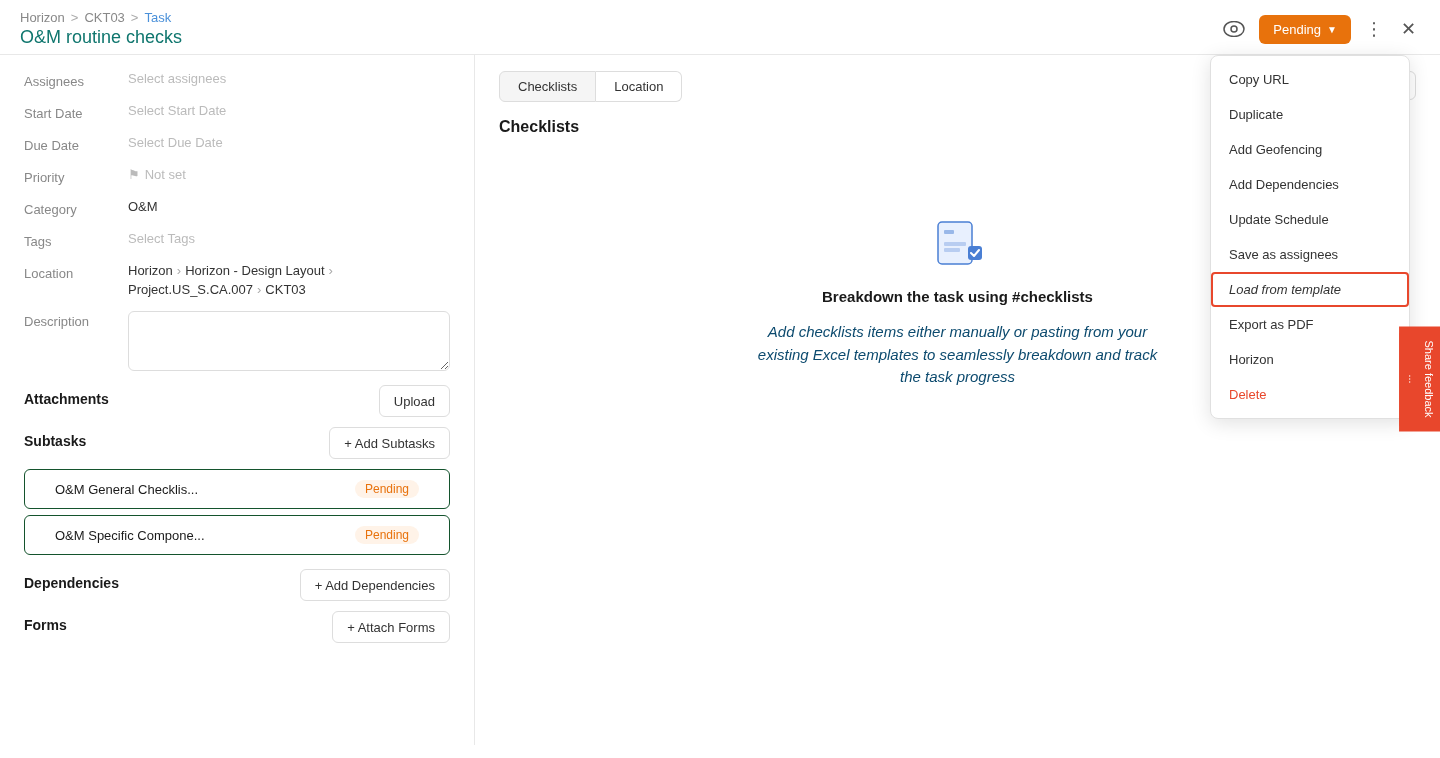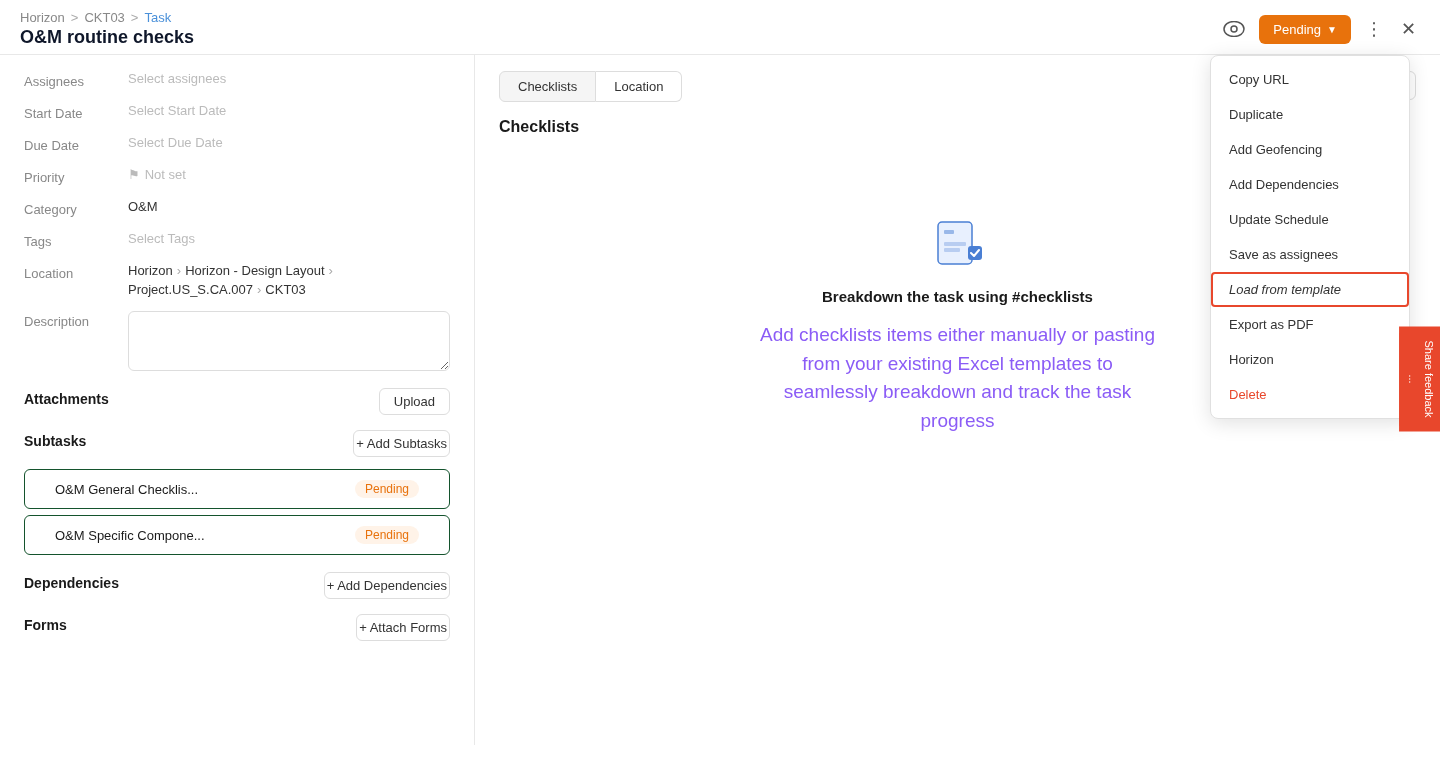--- a/index.html
+++ b/index.html
@@ -11,21 +11,21 @@
       padding: 10px 20px 6px 20px;
       border-bottom: 1px solid #e8e8e8;
     }
     .breadcrumb {
       display: flex; align-items: center; gap: 6px;
       font-size: 13px; color: #888;
     }
     .breadcrumb span.link { color: #888; cursor: pointer; }
     .breadcrumb span.link.active { color: #4a90d9; }
     .breadcrumb .sep { color: #aaa; }
-    .page-title { font-size: 18px; font-weight: 700; color: #0f172a; margin-top: 2px; }
+    .page-title { font-size: 18px; font-weight: 400; color: #0f766e; margin-top: 2px; }
     .header-left { display: flex; flex-direction: column; }
     .header-right { display: flex; align-items: center; gap: 10px; }
 
     
     .pending-btn {
       display: flex; align-items: center; gap: 6px;
       background: #e8720c; color: #fff;
       border: none; border-radius: 6px;
       padding: 7px 14px; font-size: 13px; font-weight: 500;
       cursor: pointer;
@@ -78,33 +78,33 @@
       padding: 8px 10px; font-size: 13px; color: #333;
       resize: vertical; outline: none;
       background: #fff;
     }
 
     .section-title {
       font-weight: 600; font-size: 14px; color: #1a1a1a;
       margin-bottom: 10px; margin-top: 6px;
     }
     .section-header {
-      display: flex; align-items: center; justify-content: space-between;
+      display: flex; justify-content: space-between;
       margin-bottom: 10px;
     }
 
     .upload-btn {
       border: 1px solid #ddd; background: #fff;
       border-radius: 6px; padding: 5px 14px;
       font-size: 13px; cursor: pointer; color: #333;
     }
     .add-btn {
       display: flex; align-items: center; gap: 5px;
       border: 1px solid #ddd; background: #fff;
-      border-radius: 6px; padding: 5px 2px;
+      border-radius: 6px; padding: 5px 14px;
       font-size: 13px; cursor: pointer; color: #333;
     }
 
     
     .subtask-item {
       display: flex; align-items: center; justify-content: space-between;
       border: 1px solid #14532d; border-radius: 6px;
       padding: 10px 30px; margin-bottom: 6px;
       font-size: 13px;
     }
@@ -145,21 +145,21 @@
       text-align: center;
     }
     .empty-icon {
       width: 56px; height: 56px; margin-bottom: 16px;
     }
     .empty-title {
       font-size: 15px; font-weight: 600; color: #1a1a1a;
       margin-bottom: 16px;
     }
     .empty-desc {
-      font-size: 19px; color: #8b5cf6; max-width: 400px; line-height: 1.5;
+      font-size: 15px; color: #0c4a6e; max-width: 400px; line-height: 1.5; font-style: italic;
     }
 
     
     .add-checklist-btn {
       position: absolute; top: 16px; right: 24px;
       border: 1px solid #ddd; background: #fff;
       border-radius: 6px; padding: 6px 14px;
       font-size: 13px; cursor: pointer; color: #333;
     }
     .dropdown-menu {

